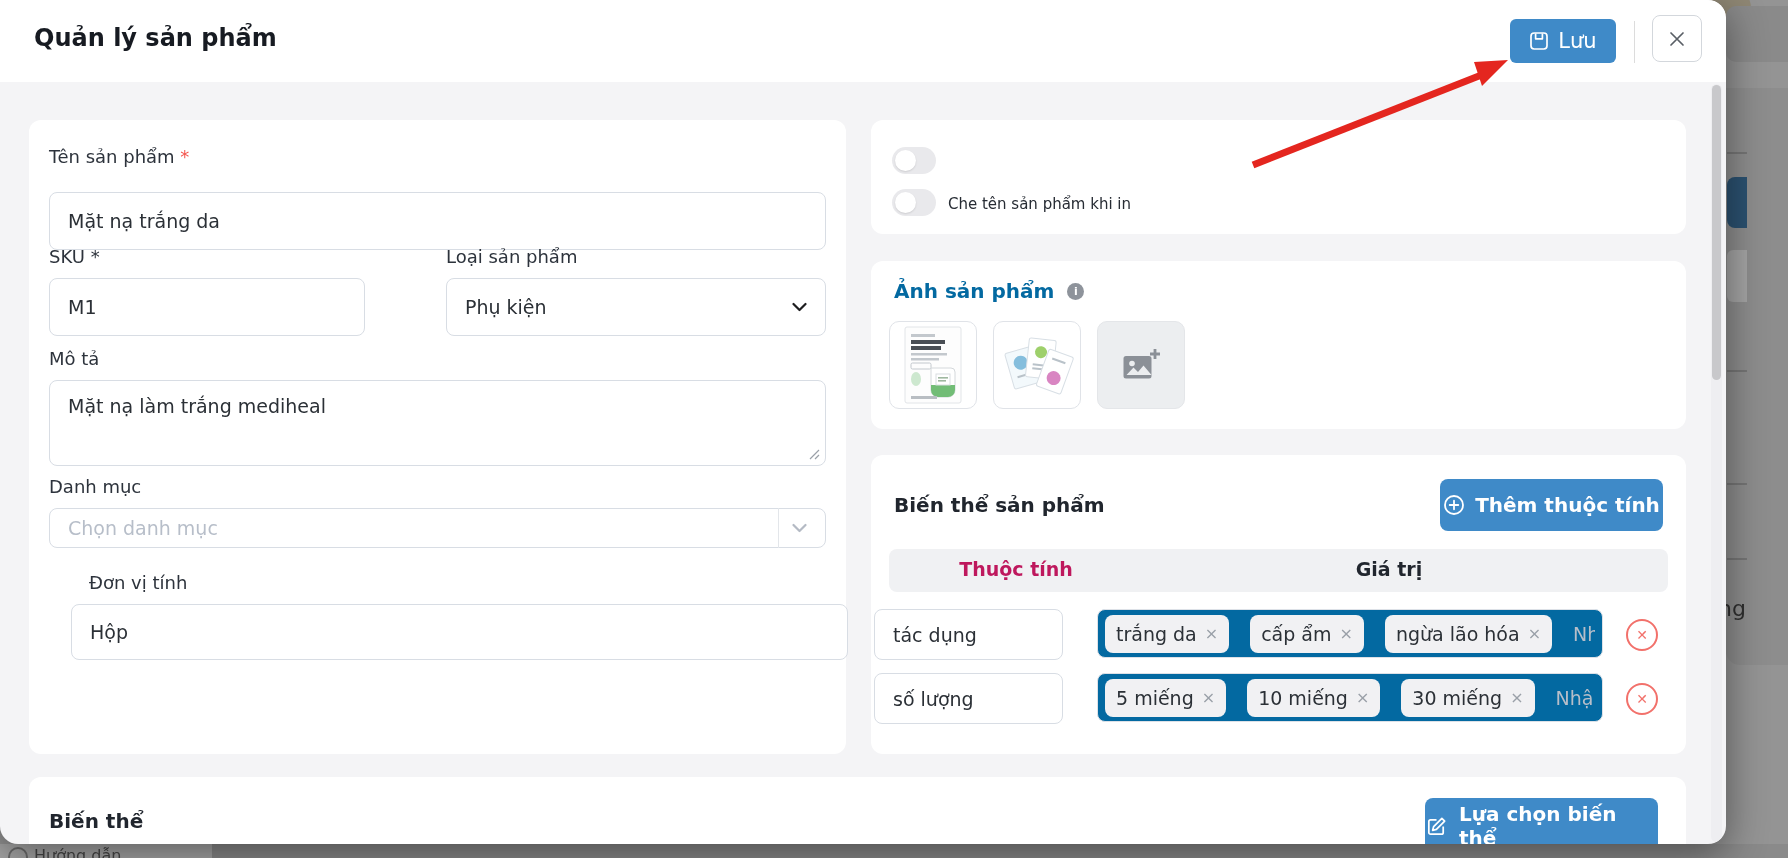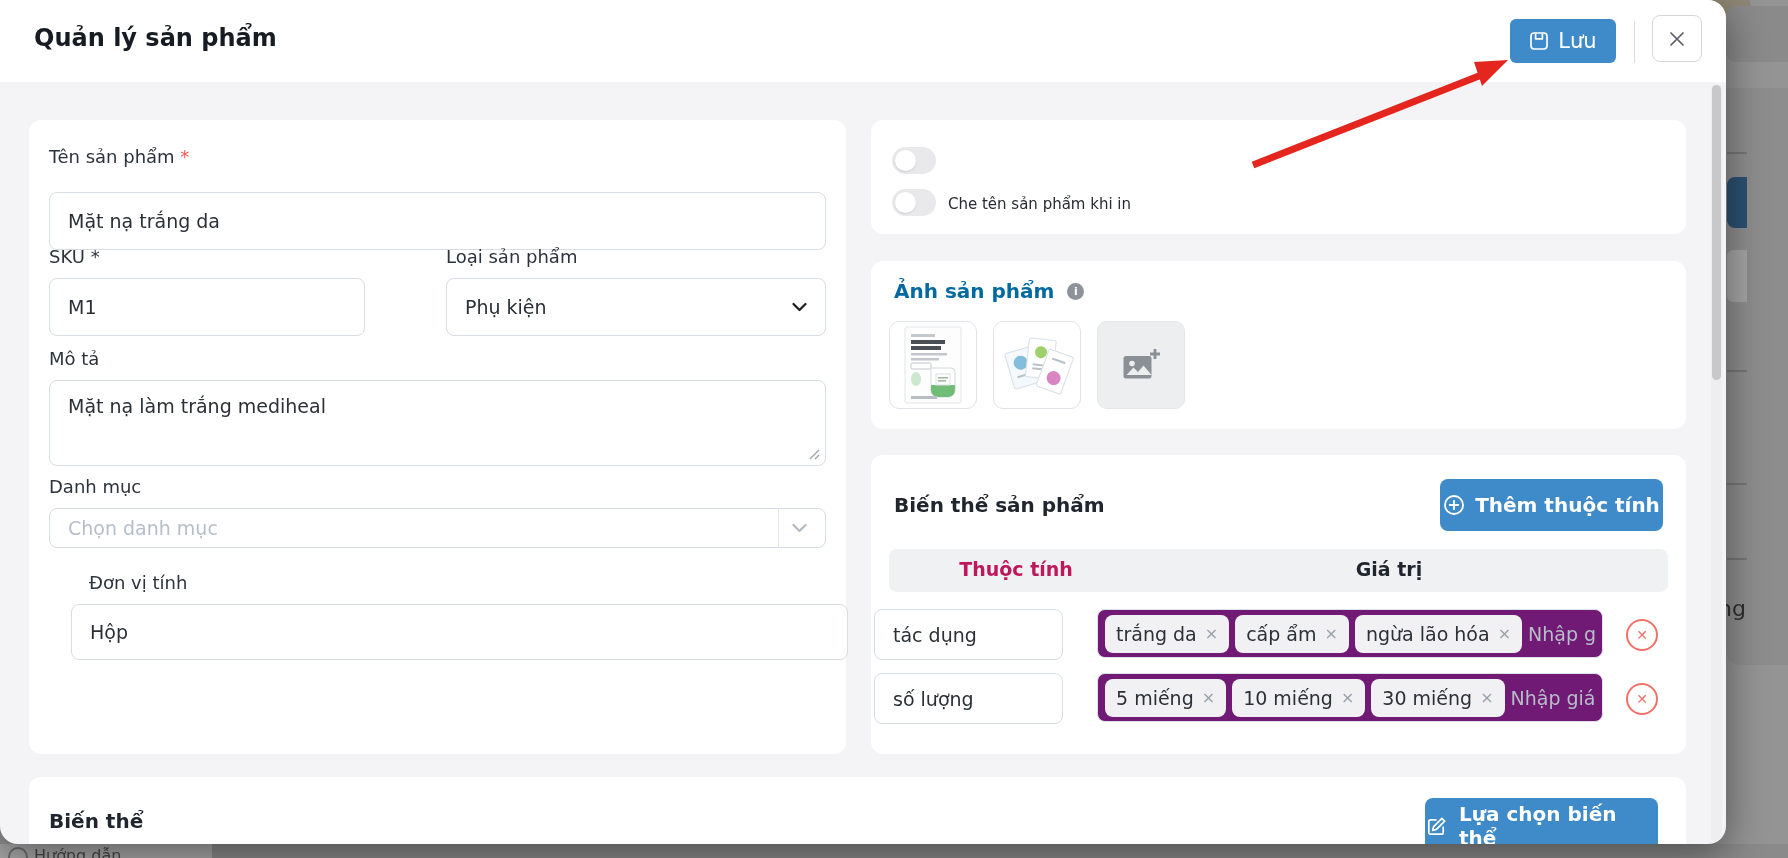--- a/index.html
+++ b/index.html
@@ -83,22 +83,22 @@
   .card-variants{left:871px;top:455px;width:815px;height:299px;}
   .v-title{left:23px;top:38px;font-size:20px;font-weight:600;color:#21262e;}
   .btn-add{left:569px;top:24px;width:223px;height:52px;background:#3f8ac8;border-radius:8px;color:#fff;
            display:flex;align-items:center;justify-content:center;gap:10px;font-size:20px;font-weight:600;cursor:pointer;}
   .v-header{left:18px;top:94px;width:779px;height:43px;background:#f0f1f3;border-radius:8px;}
   .v-col1{left:32px;top:9px;width:190px;text-align:center;font-size:19px;font-weight:600;color:#be185d;}
   .v-col2{left:230px;top:9px;width:540px;text-align:center;font-size:19px;font-weight:600;color:#21262e;}
   .v-row{left:0;width:815px;height:49px;}
   .vr1{top:154px;} .vr2{top:218px;}
   .attr-in{left:3px;top:0;width:189px;height:51px;}
-  .tagbox{left:226px;top:0;width:506px;height:49px;background:#701a75;border:1px solid #dde1e7;border-radius:8px;
-          display:flex;align-items:center;gap:6px;padding:0 7px;box-sizing:border-box;overflow:hidden;}
+  .tagbox{left:226px;top:0;width:506px;height:49px;background:#0369a1;border:1px solid #dde1e7;border-radius:8px;
+          display:flex;align-items:center;gap:21px;padding:0 7px;box-sizing:border-box;overflow:hidden;}
   .tag{background:#f1f1f3;border-radius:8px;height:38px;display:flex;align-items:center;padding:0 11px;
        font-size:19px;color:#2b3036;white-space:nowrap;flex:none;}
   .tag-x{margin-left:8px;color:#9aa0a8;font-size:16px;cursor:pointer;}
   .tag-ph{flex:1;font-size:19px;color:#b7bec9;white-space:nowrap;overflow:hidden;}
   .del{left:755px;top:10px;width:28px;height:28px;border:2px solid #f2716b;border-radius:50%;color:#f2716b;
        font-size:14px;font-weight:700;display:flex;align-items:center;justify-content:center;cursor:pointer;}
 
   
   .card-bottom{left:29px;top:777px;width:1657px;height:120px;}
   .b-title{left:20px;top:32px;font-size:20px;font-weight:600;color:#21262e;}

